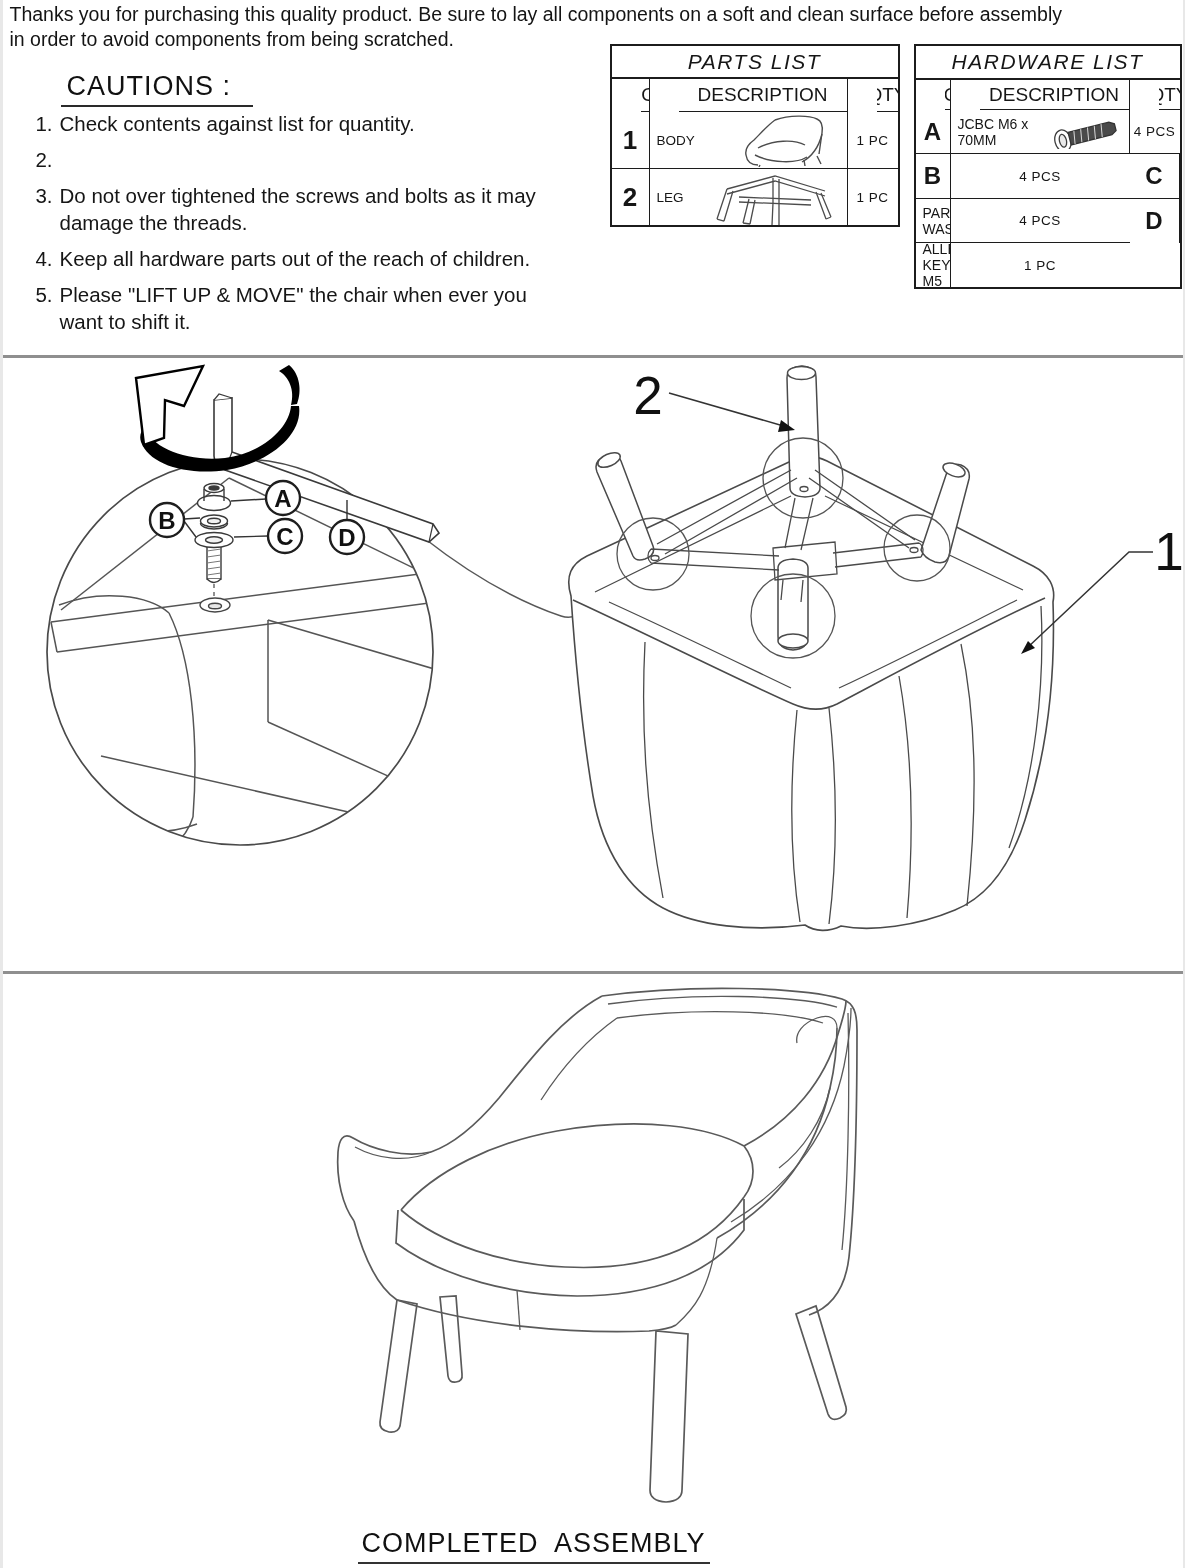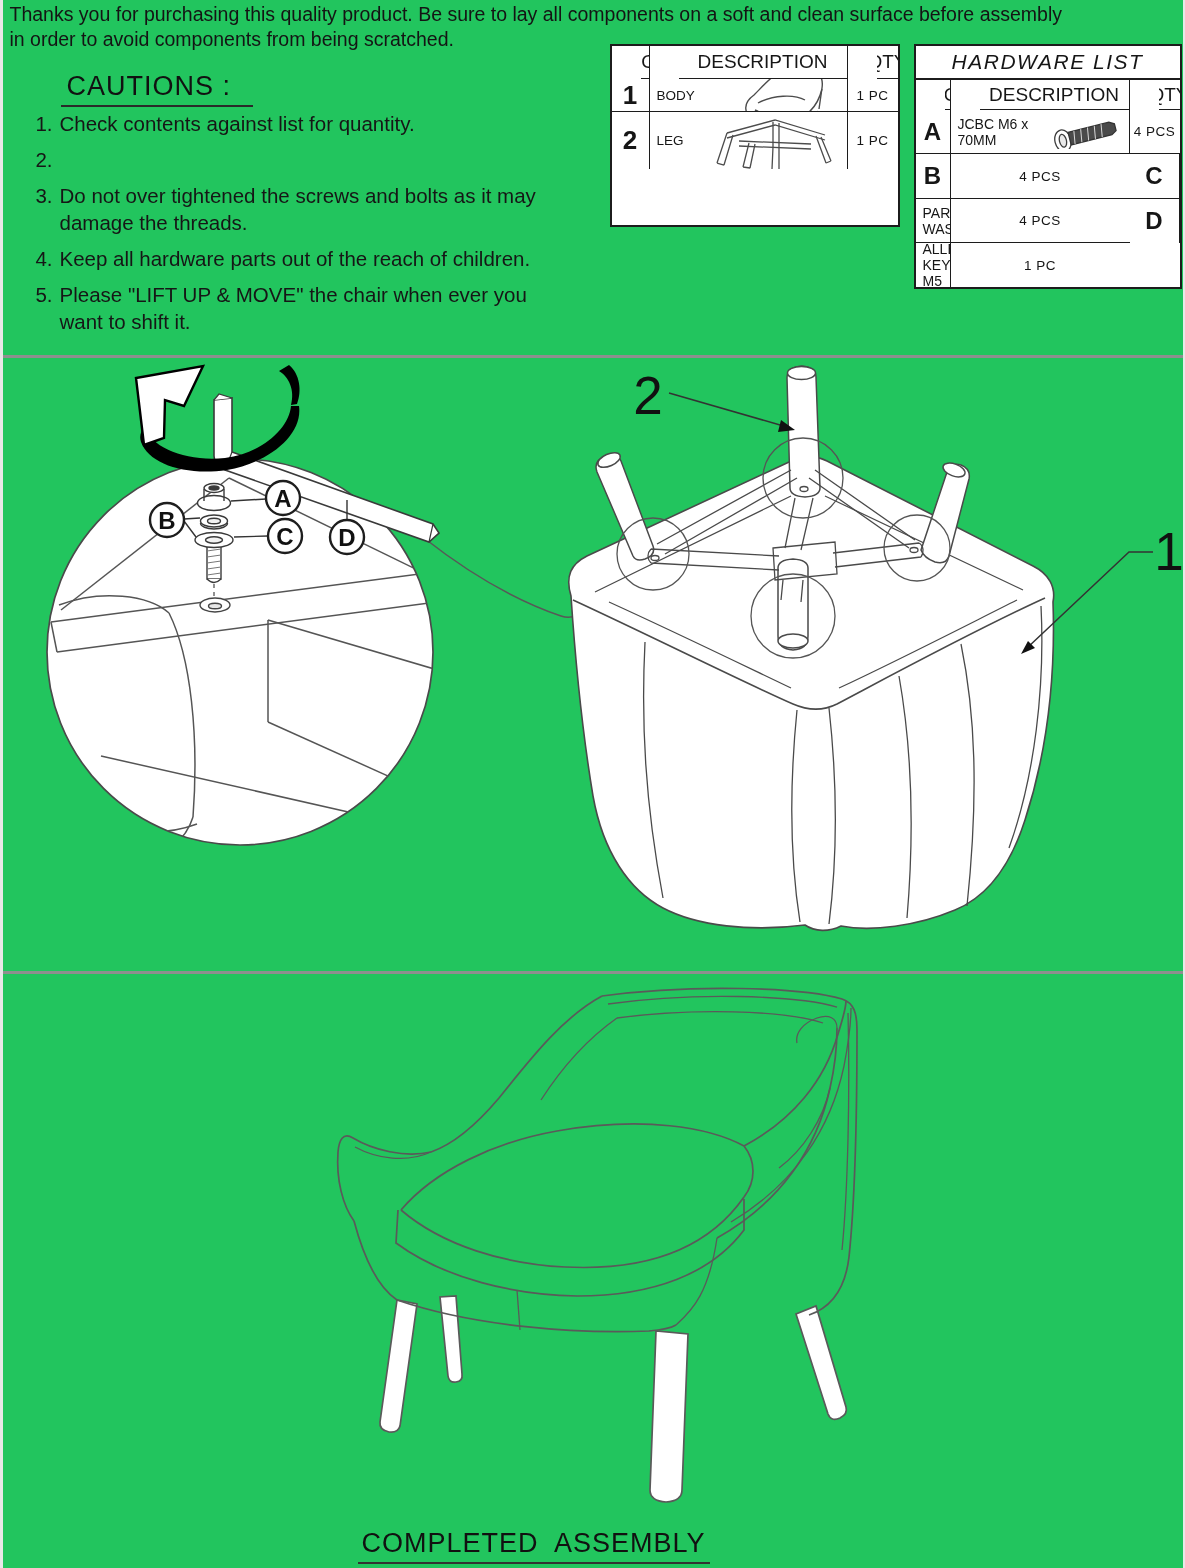--- a/index.html
+++ b/index.html
@@ -1,17 +1,17 @@
 <!DOCTYPE html>
 <html><head>
 <meta charset="utf-8">
 <style>
   html,body{margin:0;padding:0;background:#e8e8e8;}
   .page{
-    position:relative; width:1180px; height:1568px; background:#22c55e;
+    position:relative; width:1180px; height:1568px; background:#ffffff;
     font-family:"Liberation Sans", sans-serif; color:#161616; overflow:hidden;
     margin:0 auto;
   }
   
   .intro{
     position:absolute; top:2px; left:7px; width:1175px;
     font-size:19.5px; line-height:24.5px; white-space:pre-line; color:#141414;
   }
   .cautions-title{
     position:absolute; top:71px; left:58px;
@@ -85,20 +85,21 @@
       <span class="c-text">Keep all hardware parts out of the reach of children.</span>
     </div>
     <div class="c-item">
       <span class="c-num">5.</span>
       <span class="c-text">Please "LIFT UP &amp; MOVE" the chair  when ever you
 want to shift it.</span>
     </div>
   </div>
 
   <div class="tbl" id="parts-table">
+    <div class="t-title">PARTS LIST</div>
     <div class="cell th">NO.</div>
     <div class="cell th">DESCRIPTION</div>
     <div class="cell th last-col">QTY</div>
 
     <div class="cell no-cell">1</div>
     <div class="cell desc-cell">
       <span class="desc-label">BODY</span>
       <span class="icon-box">
         <svg width="104" height="54" viewBox="0 0 104 54" fill="none" stroke="#4c4c4c" stroke-width="1.4">
           <path d="M38,7 C52,2 72,2 80,6 C85,8 86,13 85,20 L82,41"></path>

